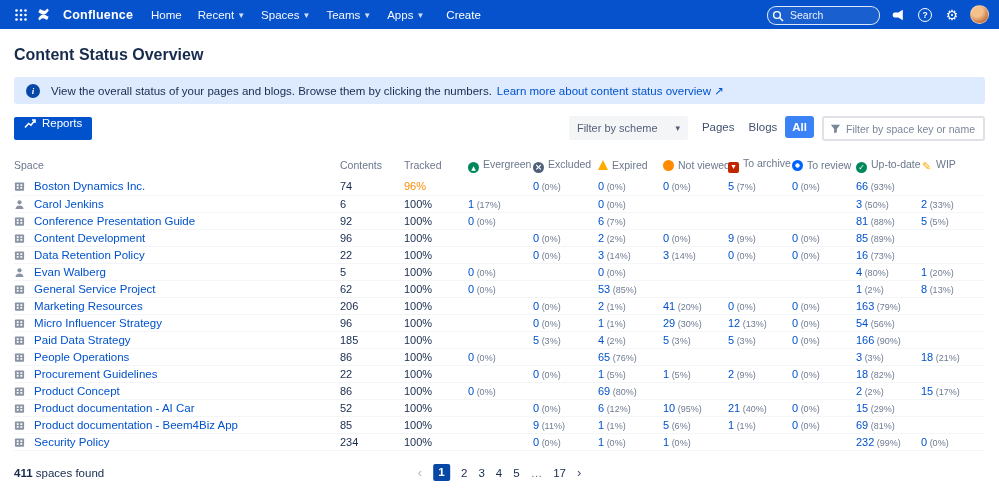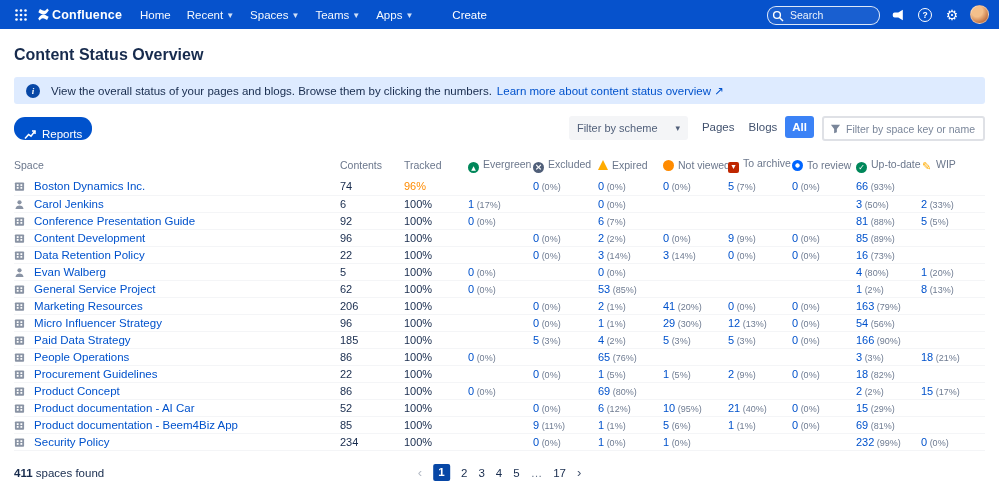--- a/index.html
+++ b/index.html
@@ -3,46 +3,46 @@
 <meta charset="utf-8">
 <style>
   *{box-sizing:border-box;margin:0;padding:0}
   html,body{width:999px;height:489px}
   body{font-family:"Liberation Sans","DejaVu Sans",sans-serif;background:#fff;overflow:hidden;color:#172B4D}
   a{text-decoration:none}
 
   
   .topbar{height:29px;background:#0652CC;display:flex;align-items:center;padding:0 10px;color:#fff}
   .appswitch{width:22px;height:22px;display:flex;align-items:center;justify-content:center;border-radius:3px;cursor:pointer}
-  .logo{display:flex;align-items:center;gap:1px;margin:0 10px 0 4px}
+  .logo{display:flex;align-items:center;gap:12px;margin:0 10px 0 4px}
   .brand{font-size:12.5px;font-weight:700;color:#fff;letter-spacing:.2px}
   .nav{display:flex;align-items:center}
   .nav-item{display:flex;align-items:center;gap:3px;padding:0 8px;font-size:11.5px;font-weight:500;color:rgba(255,255,255,.96);height:29px;cursor:pointer}
   .chev{font-size:8px;opacity:.85;position:relative;top:1px}
-  .create-btn{margin-left:31px;font-size:11.5px;font-weight:500;color:#fff;background:transparent;border:none;cursor:pointer;font-family:inherit}
+  .create-btn{margin-left:14px;font-size:11.5px;font-weight:500;color:#fff;background:transparent;border:none;cursor:pointer;font-family:inherit}
   .topbar-right{margin-left:auto;display:flex;align-items:center;gap:9px}
   .searchbox{position:relative;width:113px;height:19px}
   .searchbox input{width:100%;height:100%;background:rgba(255,255,255,.08);border:1.5px solid rgba(255,255,255,.85);border-radius:9px;color:#fff;font-size:10.5px;padding:0 6px 0 22px;outline:none;font-family:inherit}
   .searchbox input::placeholder{color:rgba(255,255,255,.92)}
   .searchbox .mag{position:absolute;left:5px;top:3px}
   .tb-icon{width:18px;height:18px;display:flex;align-items:center;justify-content:center;cursor:pointer}
   .help-circle{width:14px;height:14px;border:1.6px solid #fff;border-radius:50%;font-size:8.5px;font-weight:700;display:flex;align-items:center;justify-content:center;color:#fff}
   .gear{font-family:"DejaVu Sans",sans-serif;font-size:14px;color:#fff;line-height:1}
   .avatar{width:19px;height:19px;border-radius:50%;background:radial-gradient(circle at 35% 30%,#F4C08B 0 35%,#C97B4A 70%,#8A4A26 100%);cursor:pointer;border:1px solid rgba(255,255,255,.4)}
 
   
   .main{padding:0 14px}
   .page-title{margin-top:17px;font-size:16px;font-weight:700;color:#172B4D}
   .banner{margin-top:13px;background:#DEEBFF;border-radius:3px;padding:6px 12px;display:flex;align-items:center;gap:11px;height:27px}
   .info-ic{width:14px;height:14px;min-width:14px;border-radius:50%;background:#0747A6;color:#fff;font-size:9px;font-weight:700;display:flex;align-items:center;justify-content:center;font-family:"Liberation Serif",serif;font-style:italic}
   .banner-text{font-size:11.5px;color:#172B4D}
   .banner-link{font-size:11.5px;color:#0052CC;cursor:pointer;margin-left:-6px}
 
   .controls{margin-top:12px;display:flex;align-items:center}
-  .reports-btn{display:flex;align-items:flex-end;gap:6px;background:#0052CC;color:#fff;border:none;border-radius:11px;height:23px;padding:0 10px;font-size:11.5px;font-weight:500;cursor:pointer;font-family:inherit}
+  .reports-btn{display:flex;align-items:flex-start;gap:6px;background:#0052CC;color:#fff;border:none;border-radius:2px;height:23px;padding:0 10px;font-size:11.5px;font-weight:500;cursor:pointer;font-family:inherit}
   .controls-right{margin-left:auto;display:flex;align-items:flex-start;gap:8px}
   .scheme-select{width:119px;height:24px;background:#F4F5F7;border-radius:3px;display:flex;align-items:center;justify-content:space-between;padding:0 8px;font-size:11px;color:#505F79;cursor:pointer}
   .scheme-select .chev-d{color:#505F79;font-size:9px}
   .ctf{background:transparent;border:none;font-size:11.5px;color:#42526E;padding:0 6px;cursor:pointer;font-family:inherit;height:22px}
   .ctf.active{background:#3b82f6;color:#fff;border-radius:3px;font-weight:600;padding:0 7px}
   .space-filter{position:relative;width:163px;height:25px;border:2px solid #DFE1E6;border-radius:3px;background:#fff;display:flex;align-items:center;padding:0 6px;gap:5px}
   .space-filter input{border:none;outline:none;flex:1;font-size:10.5px;color:#172B4D;font-family:inherit;min-width:0}
   .space-filter input::placeholder{color:#7A869A}
 
   

